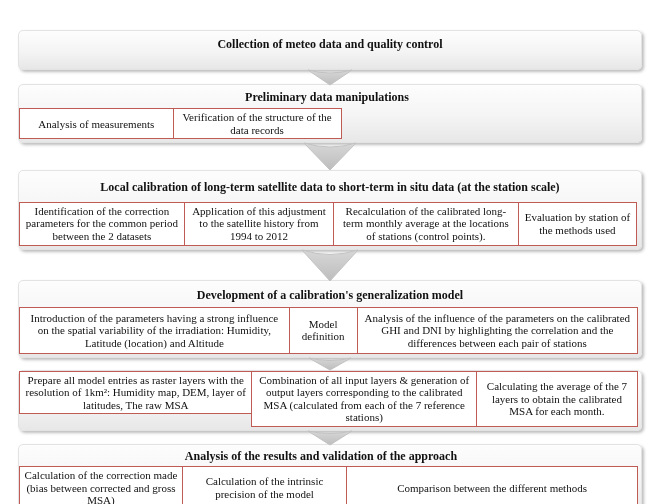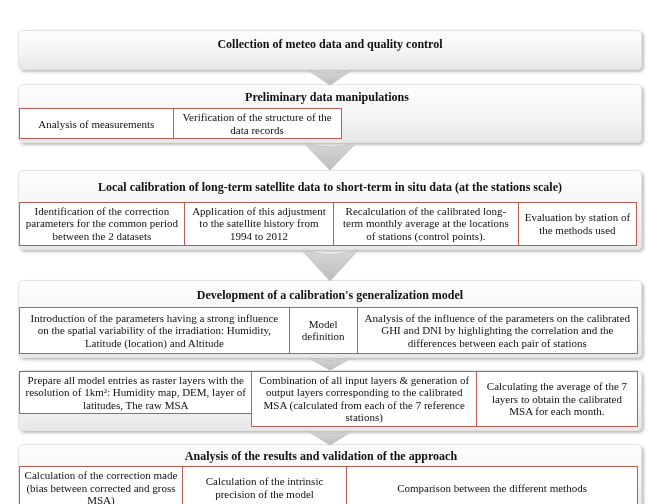--- a/index.html
+++ b/index.html
@@ -88,21 +88,21 @@
     </div>
   </div>
 
   <div class="gap g2">
     <svg width="54" height="29" viewBox="0 0 54 29">
       <path d="M1,1 Q27,9 53,1 L27,28 Z" fill="url(#arrowGrad)" stroke="#c2c2c2" stroke-width="1"></path>
     </svg>
   </div>
 
   <div class="section s3">
-    <div class="section-title">Local calibration of long-term satellite data to short-term in situ data (at the stations scale)</div>
+    <div class="section-title">Local calibration of long-term satellite data to short-term in situ data (at the station scale)</div>
     <div class="row">
       <div class="cell" style="flex:0 0 26.7%">Identification of the correction parameters for the common period between the 2 datasets</div>
       <div class="cell" style="flex:0 0 24.2%">Application of this adjustment to the satellite history from 1994 to 2012</div>
       <div class="cell" style="flex:0 0 29.9%">Recalculation of the calibrated long-term monthly average at the locations of stations (control points).</div>
       <div class="cell" style="flex:0 0 19.2%">Evaluation by station of the methods used</div>
     </div>
   </div>
 
   <div class="gap g3">
     <svg width="58" height="33" viewBox="0 0 58 33">

